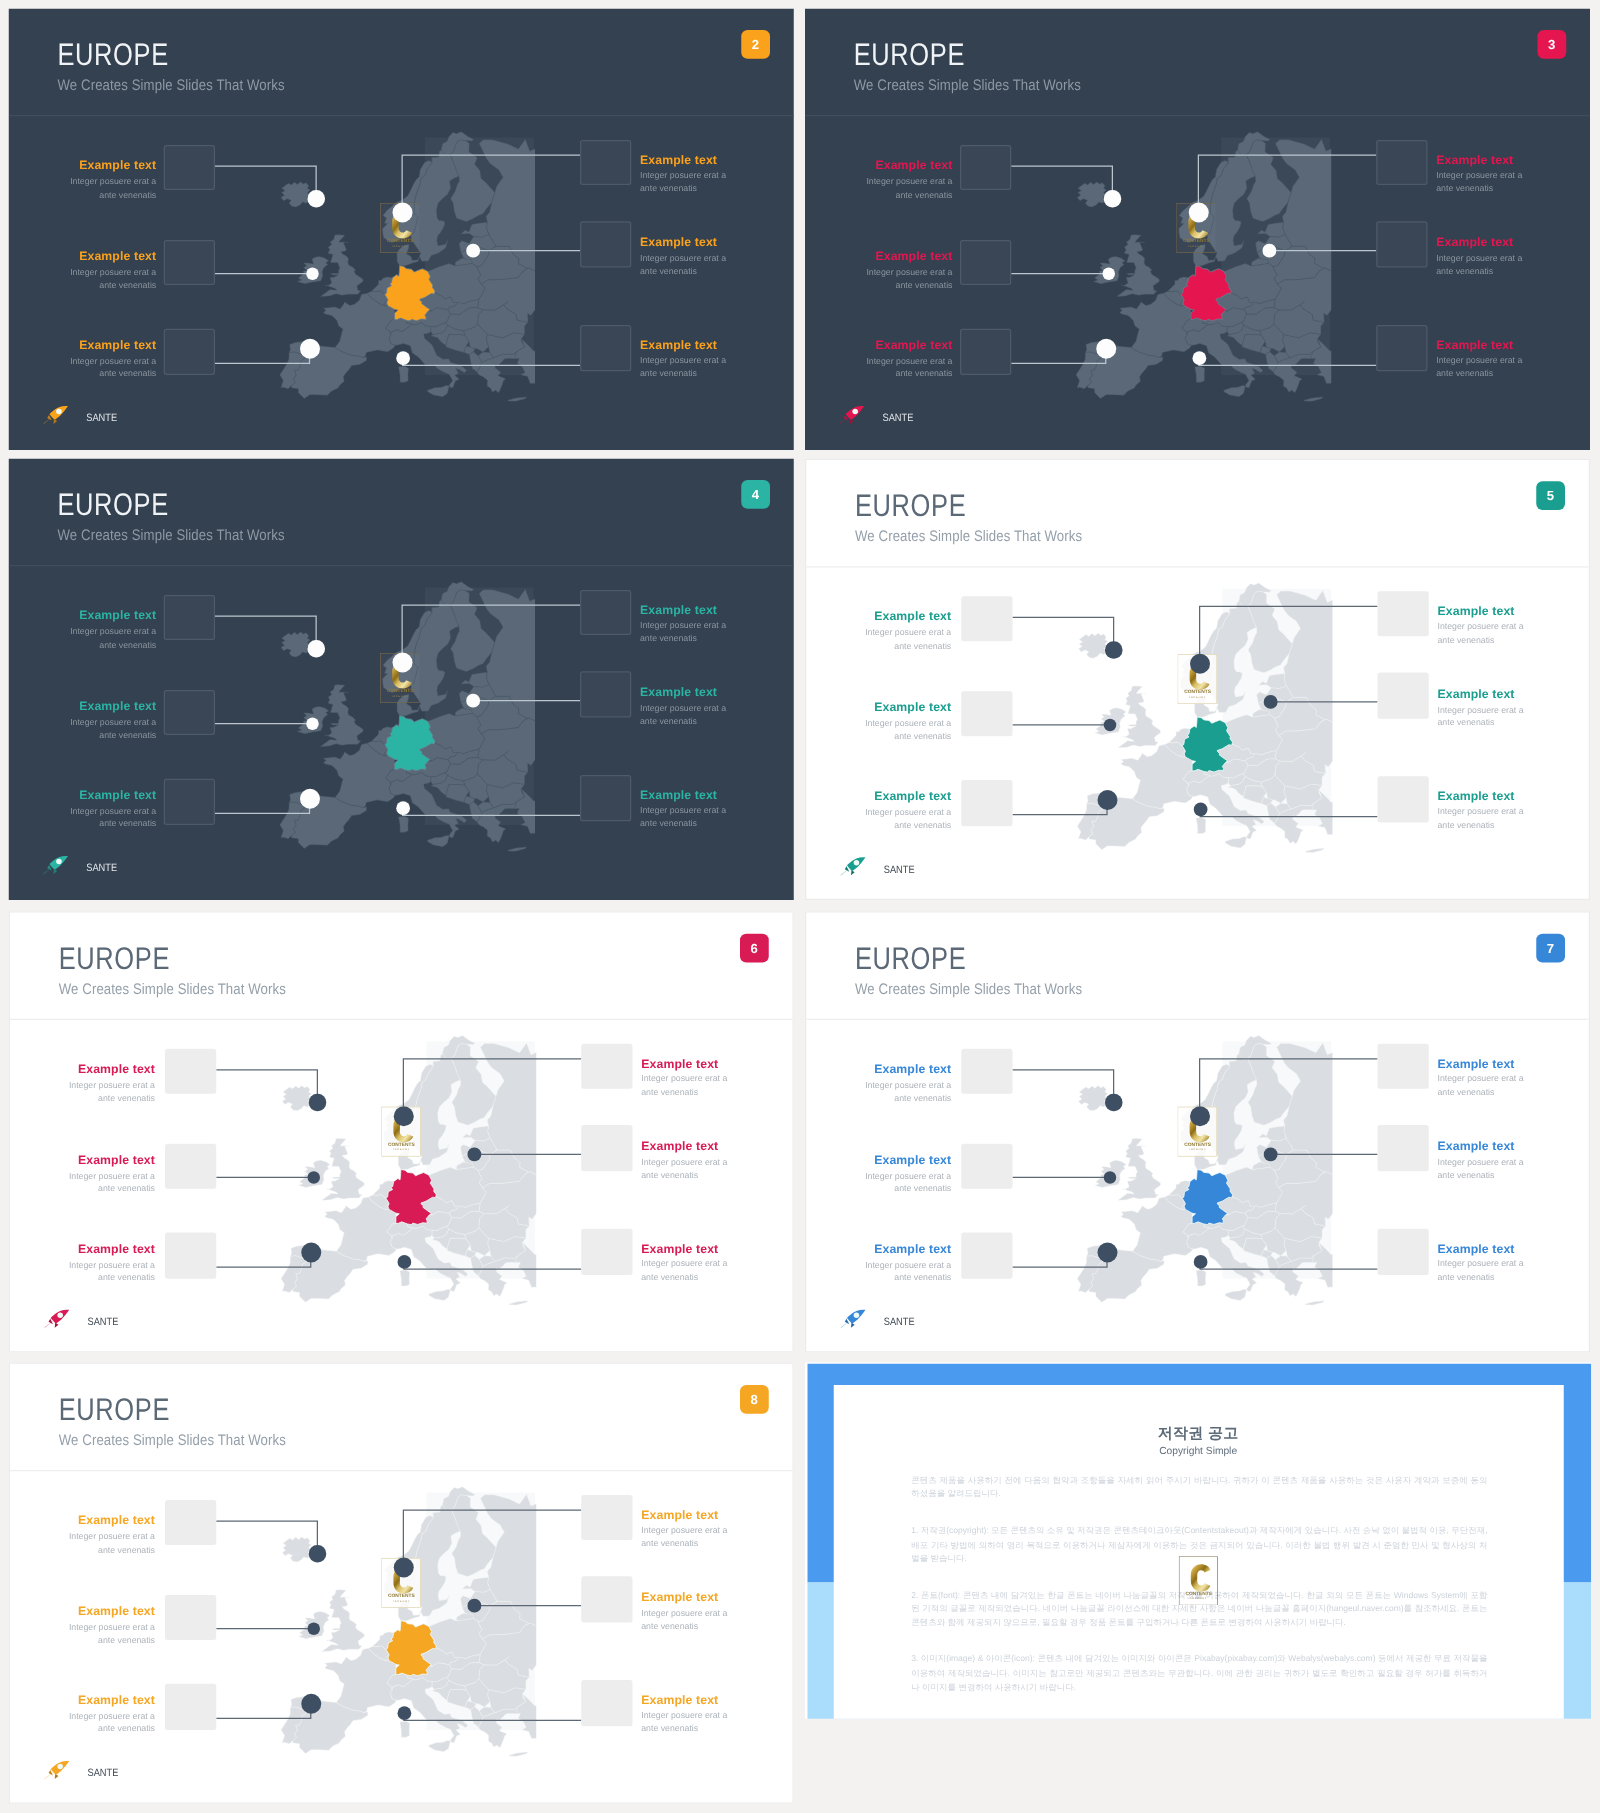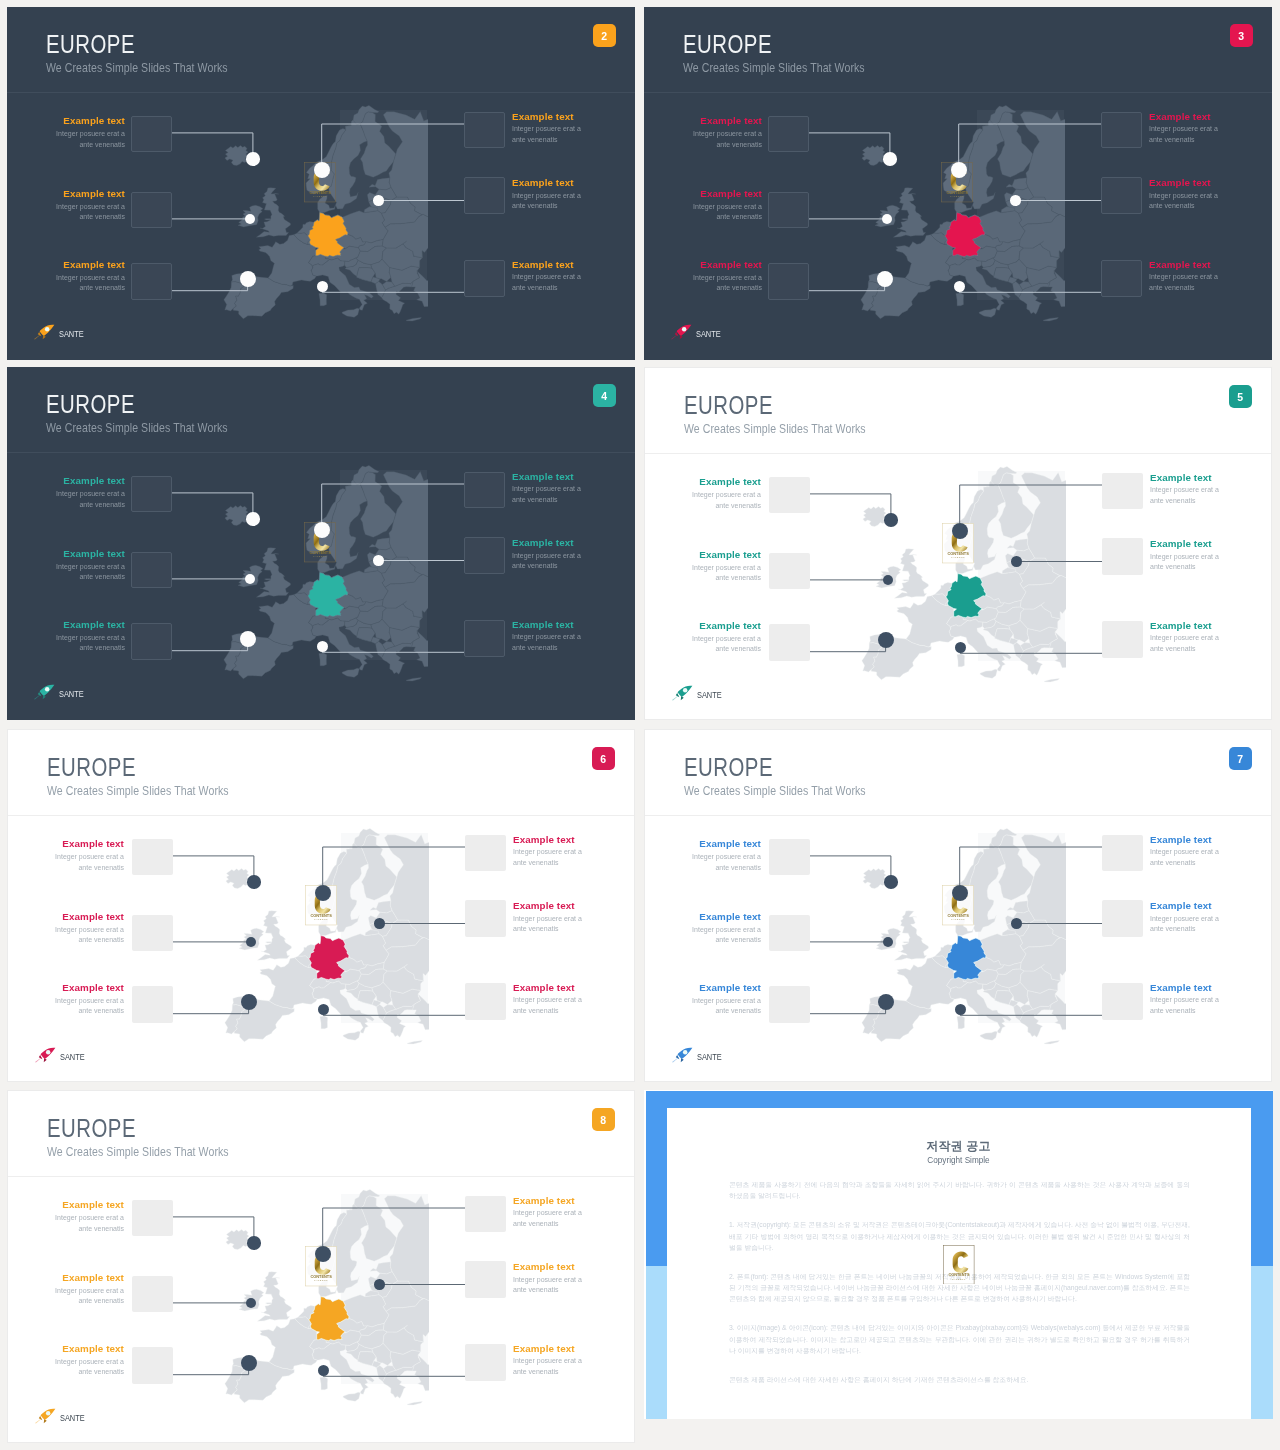--- a/index.html
+++ b/index.html
@@ -21,54 +21,54 @@
 .mapwrap{position:absolute;left:0;top:88px;width:628px;height:265px;}
 .mapsvg{position:absolute;left:193px;top:0px;width:270px;height:250px;clip-path:inset(0 42px 0 0);}
 .mapsvg path{stroke-width:1.4;}
 .dark .mapsvg path{fill:#5a6878;stroke:#4a5867;}
 .dark .mapsvg .hl{stroke:#6d8597;stroke-width:2.4;}
 .light .mapsvg path{fill:#dadde1;stroke:#f2f3f5;}
 .light .mapsvg .hl{stroke:#ecfaf8;stroke-width:2.4;}
 .shade{position:absolute;left:333px;top:15.4px;width:87px;height:190px;}
 .dark .shade{background:rgba(180,200,225,0.055);}
 .light .shade{background:rgba(120,140,165,0.055);}
-.txtblk{position:absolute;width:70px;}
+.txtblk{position:absolute;width:70px;margin-top:12px;}
 .txtblk .t1{font-size:9.8px;font-weight:700;line-height:1.2;letter-spacing:.1px;}
 .txtblk .t2{font-size:7px;line-height:1.5;margin-top:2px;}
 .dark .txtblk .t2{color:#8b959f;}
 .light .txtblk .t2{color:#acb3ba;}
 .txtblk.L{text-align:right;}
 .txtblk.R{text-align:left;}
 .ph{position:absolute;border-radius:2px;box-sizing:border-box;}
 .dark .ph{background:rgba(255,255,255,0.03);border:1px solid #4d5a69;}
 .light .ph{background:#ededed;}
 .conn{position:absolute;left:0;top:0;width:628px;height:265px;overflow:visible;pointer-events:none;}
 .conn .cl{fill:none;stroke-width:1;}
 .dark .conn .cl{stroke:#bcc6d0;}
 .light .conn .cl{stroke:#5c6874;}
 .dot{position:absolute;border-radius:50%;}
 .dark .dot{background:#fdfdfd;}
 .light .dot{background:#3e4f63;}
-.logo{position:absolute;left:24.6px;top:317.2px;display:flex;align-items:flex-end;gap:2px;}
+.logo{position:absolute;left:24.6px;top:317.2px;display:flex;align-items:flex-end;gap:12px;}
 .logo .lt{font-size:8.5px;letter-spacing:0px;font-weight:400;line-height:1.4;transform:scaleX(0.87);transform-origin:0 100%;white-space:nowrap;}
 .dark .logo .lt{color:#e2e6ea;}
 .light .logo .lt{color:#3d4751;}
 .wmk{position:absolute;width:31.7px;height:42.6px;}
 .wmk-bg{fill:rgba(255,255,255,0.03);}
 .light .wmk-bg{fill:rgba(255,255,255,0.82);}
 .wmk-fr{stroke:#766848;}
 .light .wmk-fr{stroke:#ddd0a5;}
 .wmk-l1{font-size:7.6px;font-weight:700;fill:#8f7832;letter-spacing:0px;font-family:"Liberation Sans",sans-serif;}
 .wmk-l2{font-size:4.2px;fill:#9c8a52;letter-spacing:1.1px;font-family:"Liberation Sans",sans-serif;}
 .rk-body{fill:var(--acc,#f4a31d);}
 .rk-fin{fill:var(--acc,#f4a31d);filter:brightness(0.8);}
 .rk-fin2{fill:var(--acc,#f4a31d);filter:brightness(0.72);}
 .rk-trail{fill:var(--acc,#f4a31d);opacity:.45;}
 .rk-win{fill:#eafaf7;}
-.cslide{position:absolute;left:644px;top:1090px;width:629px;height:329px;overflow:hidden;background:#ffffff;}
+.cslide{position:absolute;left:644px;top:1090px;width:629px;height:285px;overflow:hidden;background:#ffffff;}
 .cs-top{position:absolute;left:2px;top:1px;width:627px;height:175px;}
 .cs-bot{position:absolute;left:2px;top:176px;width:627px;height:177px;}
 .cs-card{position:absolute;left:22.5px;top:18px;width:584px;height:315px;background:#ffffff;}
 .cs-h1{position:absolute;left:0;right:0;top:29.5px;text-align:center;font-size:12px;font-weight:700;color:#5d6a78;letter-spacing:.2px;}
 .cs-h2{position:absolute;left:0;right:0;top:47.5px;text-align:center;font-size:8.2px;color:#63707e;}
 .cs-body{position:absolute;left:62.5px;width:461px;top:71px;font-size:6.8px;line-height:1.67;color:#ccd3db;text-align:justify;}
 .cs-body p{margin:0 0 17.5px 0;}
 .cs-logo{position:absolute;}
 .cs-logo svg{width:31.4px;height:39.4px;}
 

